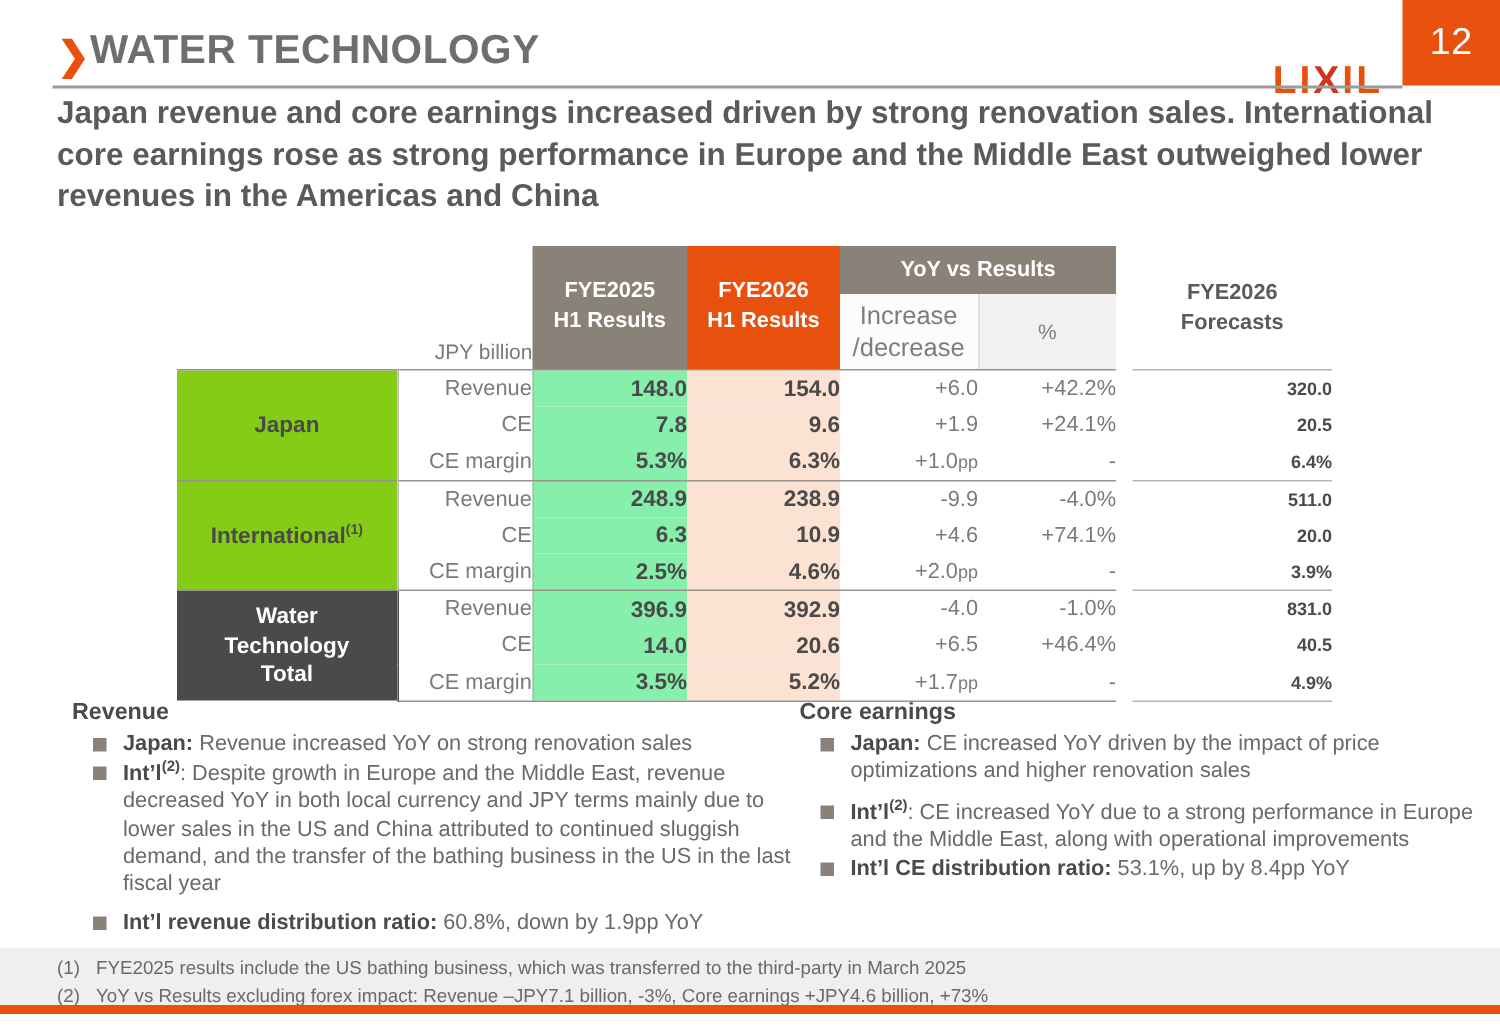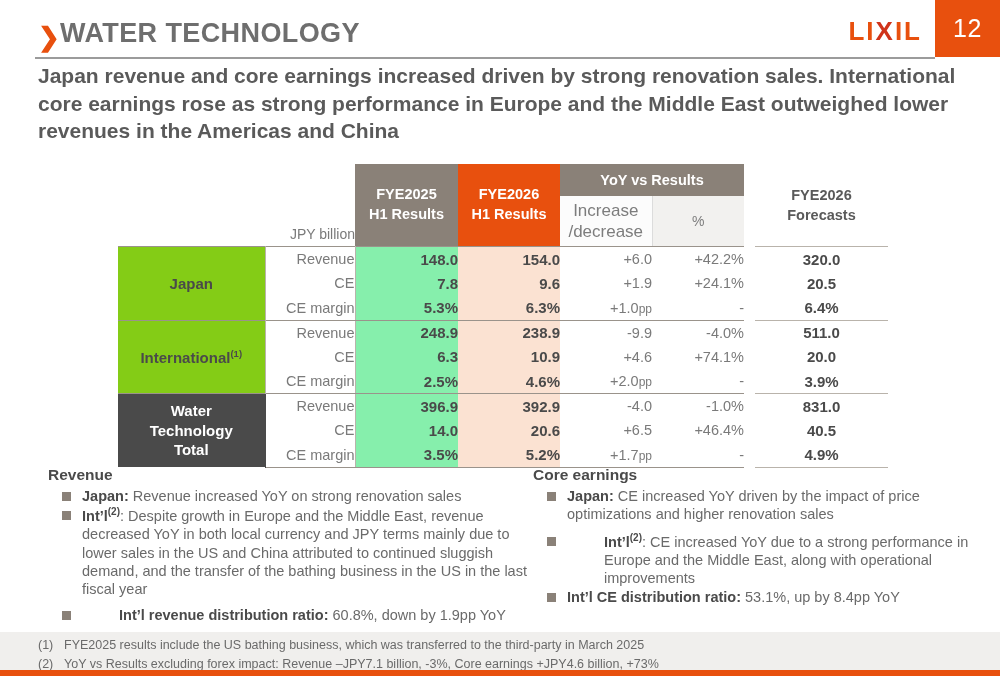--- a/index.html
+++ b/index.html
@@ -16,21 +16,21 @@
   
   #header { position:absolute; left:0; top:0; width:1000px; height:58px; }
   #page-badge {
     position:absolute; right:0; top:0; width:65px; height:57px;
     background:#E8500E; color:#ffffff;
     font-size:25px; font-weight:400;
     display:flex; align-items:center; justify-content:center;
     letter-spacing:0.5px;
   }
   #brand-logo {
-    position:absolute; right:78px; top:16px;
+    position:absolute; right:78px; top:38px;
     font-size:26px; font-weight:700; letter-spacing:2px;
     color:#E8500E; font-family:"Liberation Sans", sans-serif;
   }
   #brand-logo .x { color:#D0341B; }
   #title-chevron {
     position:absolute; left:38px; top:24px;
     color:#E8500E; font-size:26px; font-weight:700; line-height:1;
   }
   #page-title {
     position:absolute; left:60px; top:18px;
@@ -120,21 +120,21 @@
     background:#ffffff; color:#7a7a7a; text-align:right;
     padding-right:6px; font-size:14.5px;
   }
   .v-inc .pp { font-size:12px; }
   .v-pct {
     background:#ffffff; color:#7a7a7a; text-align:right;
     padding-right:10px; font-size:14.5px;
   }
   .v-fc {
     background:#ffffff; color:#4a4a4a; font-weight:700;
-    text-align:center; padding-right:10px; font-size:15px;
+    text-align:right; padding-right:10px; font-size:12px;
   }
 
   tr.row { height:24.5px; }
   tr.sep-top td.seg { border-top:1.5px solid #9a938b; }
   tr.last td.seg { border-bottom:1.5px solid #9a938b; }
   tr.sep-top td.fcseg { border-top:1.5px solid #b9b3ab; }
   tr.last td.fcseg { border-bottom:1.5px solid #b9b3ab; }
   td.topline { border-top:1.5px solid #9a938b; }
   td.fctopline { border-top:1.5px solid #b9b3ab; }
 
@@ -144,21 +144,21 @@
   #col-core    { left:533px; width:452px; }
   .bhead { font-size:15.5px; font-weight:700; color:#4a4a4a; margin-bottom:3px; }
   .bitem { display:flex; align-items:flex-start; margin-bottom:1px; }
   .bmark {
     width:9px; height:9px; background:#8A8178; flex:0 0 auto;
     margin:5px 11px 0 14px;
   }
   .btxt { font-size:14.5px; color:#6a6a6a; line-height:1.26; }
   .btxt b { color:#4a4a4a; font-weight:700; }
   .btxt .sup2 { font-size:10px; vertical-align:super; }
-  .sp { margin-top:8px;gap:37px; }
+  .sp { margin-top:8px; }
 
   
   #footnote-band {
     position:absolute; left:0; top:632px; width:1000px; height:42px;
     background:#F0EFED;
   }
   #footnotes { position:absolute; left:38px; top:636px; width:940px; }
   .fnrow { display:flex; font-size:12.5px; color:#6a6a6a; line-height:1.55; }
   .fnnum { width:26px; flex:0 0 auto; }
   #bottom-bar {

